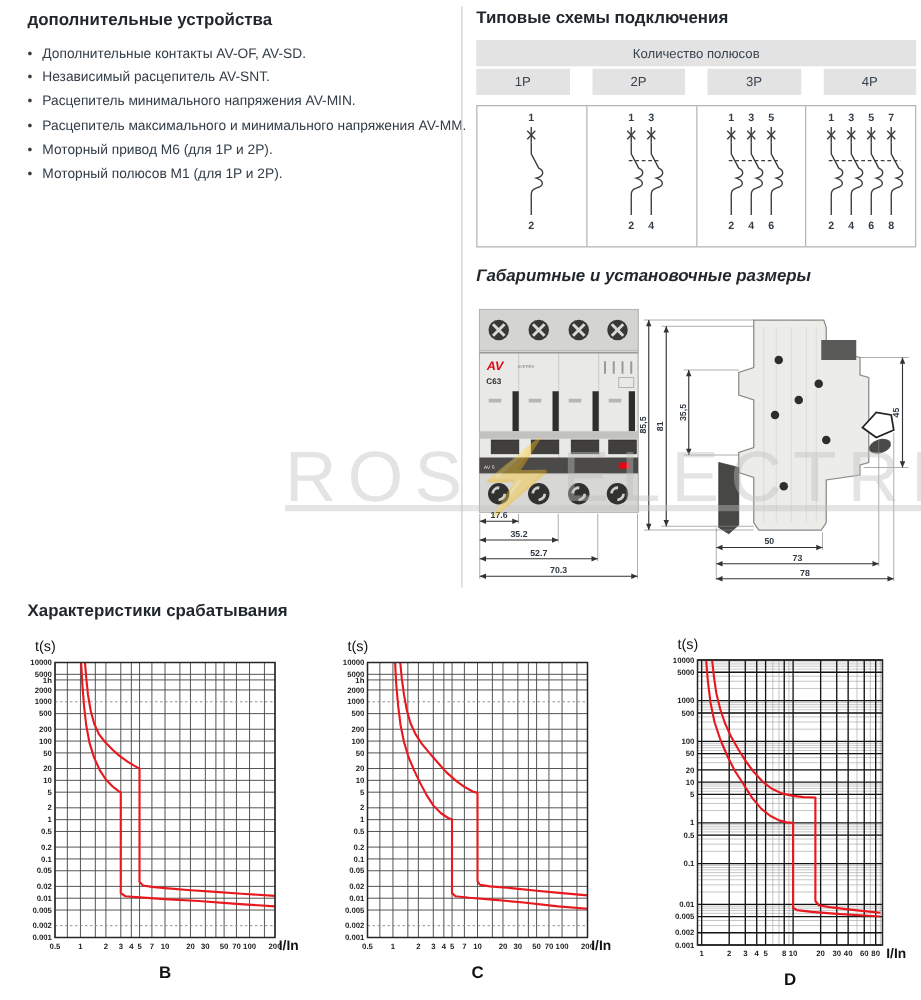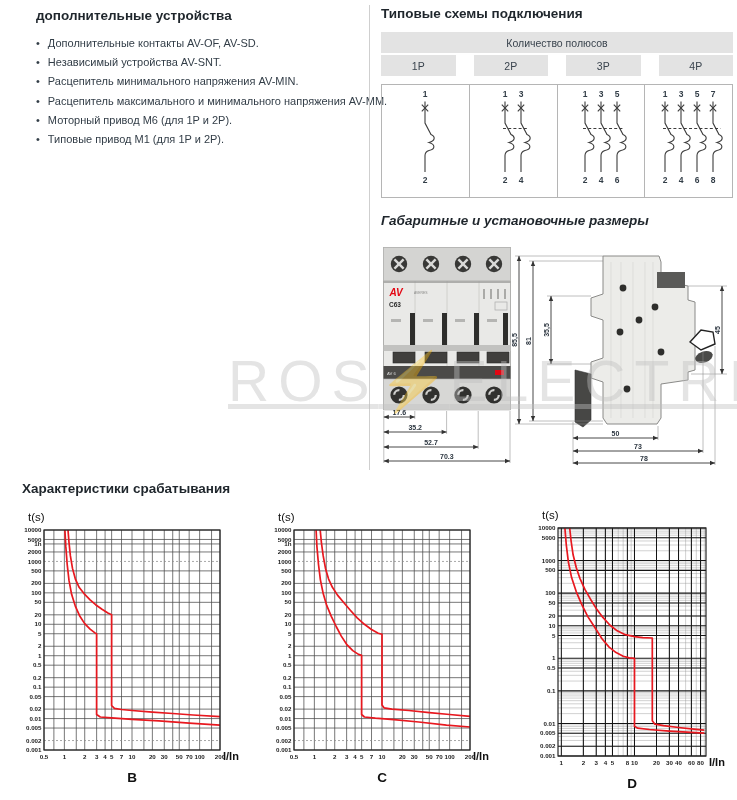--- a/index.html
+++ b/index.html
@@ -32,46 +32,46 @@
              color:#bfbfbf;opacity:.42;z-index:6;pointer-events:none;white-space:nowrap;text-decoration:underline;}
   .watermark .bolt{color:#f08c1e;opacity:.95;letter-spacing:0;}
   .charts-row svg{display:block;}
   svg text{font-family:"Liberation Sans",sans-serif;}
 </style>
 </head>
 <body>
 
 <div class="page">
 
-  <section class="devices abs" style="left:22px;top:8px;width:345px;margin-left:14px;">
+  <section class="devices abs" style="left:22px;top:8px;width:345px;">
     <h2>дополнительные устройства</h2>
     <ul id="devices-list" style="margin-top:11px;">
         <li>
           <span class="dot">•</span>
           <span>Дополнительные  контакты  AV-OF, AV-SD.</span>
         </li>
         <li>
           <span class="dot">•</span>
-          <span>Независимый устройства  AV-SNT.</span>
+          <span>Независимый расцепитель  AV-SNT.</span>
         </li>
         <li>
           <span class="dot">•</span>
           <span>Расцепитель минимального напряжения AV-MIN.</span>
         </li>
         <li>
           <span class="dot">•</span>
           <span>Расцепитель максимального и минимального напряжения AV-MM.</span>
         </li>
         <li>
           <span class="dot">•</span>
           <span>Моторный привод М6 (для 1P и 2P).</span>
         </li>
         <li>
           <span class="dot">•</span>
-          <span>Типовые привод М1 (для 1P и 2P).</span>
+          <span>Моторный полюсов М1 (для 1P и 2P).</span>
         </li>
       </ul>
   </section>
 
   <div class="divider-v"></div>
 
   <section>
     <h2 class="abs" style="left:381px;top:6px;">Типовые схемы подключения</h2>
     <div class="tbl-head">Количество полюсов</div>
     <div class="tbl-cols" id="scheme-cols">

